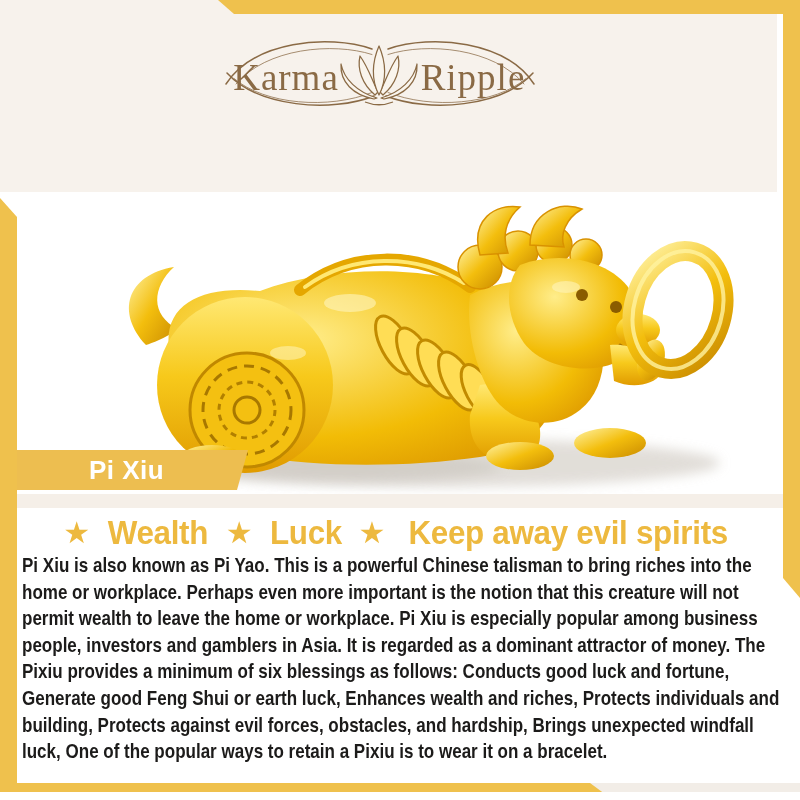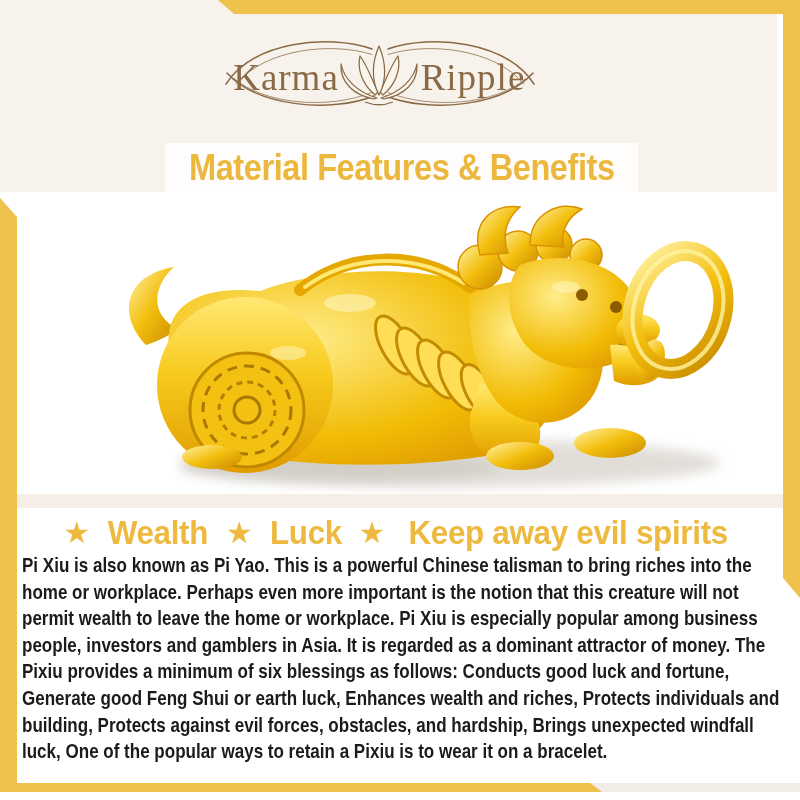--- a/index.html
+++ b/index.html
@@ -68,23 +68,20 @@
       <path d="M318 124 C 358 112, 384 86, 390 56 C 392 92, 366 118, 324 126 Z"></path>
       <path d="M306 118 C 280 96, 270 66, 276 40 C 292 62, 300 88, 312 112 Z"></path>
       <path d="M322 118 C 348 96, 358 66, 352 40 C 336 62, 328 88, 316 112 Z"></path>
       <path d="M314 20 C 300 52, 298 88, 314 118 C 330 88, 328 52, 314 20 Z"></path>
       <path d="M286 132 Q 314 143 342 132" fill="none"></path>
     </g>
     <text x="128" y="108" text-anchor="middle">Karma</text>
     <text x="502" y="108" text-anchor="middle">Ripple</text>
   </svg>
 
-  <div class="title-band">
-    <span>Material Features &amp; Benefits</span>
-  </div>
 
   <div class="photo-area"></div>
 
   <svg class="pendant-svg" viewBox="0 0 700 300">
     <defs>
       <linearGradient id="g1" x1="0" y1="0" x2="0" y2="1">
         <stop offset="0" stop-color="#FFE873"></stop>
           <stop offset=".45" stop-color="#F7C91B"></stop>
           <stop offset="1" stop-color="#E09B00"></stop>
       </linearGradient>
@@ -158,20 +155,23 @@
     <g transform="rotate(16 628 115)">
       <ellipse cx="628" cy="115" rx="44" ry="60" fill="none" stroke="url(#g2)" stroke-width="20"></ellipse>
       <ellipse cx="628" cy="115" rx="44" ry="60" fill="none" stroke="#FFF2A0" stroke-width="4" opacity=".8"></ellipse>
     </g>
 
     <ellipse cx="300" cy="108" rx="26" ry="9" fill="#FFF8C8" opacity=".55"></ellipse>
     <ellipse cx="238" cy="158" rx="18" ry="7" fill="#FFF8C8" opacity=".5"></ellipse>
     <ellipse cx="516" cy="92" rx="14" ry="6" fill="#FFF8C8" opacity=".5"></ellipse>
   </svg>
 
+  <div class="pixiu-banner">
+    <span>Pi Xiu</span>
+  </div>
 
   <div class="cream-strip"></div>
 
   <div class="headline">
     <span class="star">★</span>
     <span class="word">Wealth</span>
     <span class="star">★</span>
     <span class="word">Luck</span>
     <span class="star">★</span>
     <span class="word">Keep away evil spirits</span>

